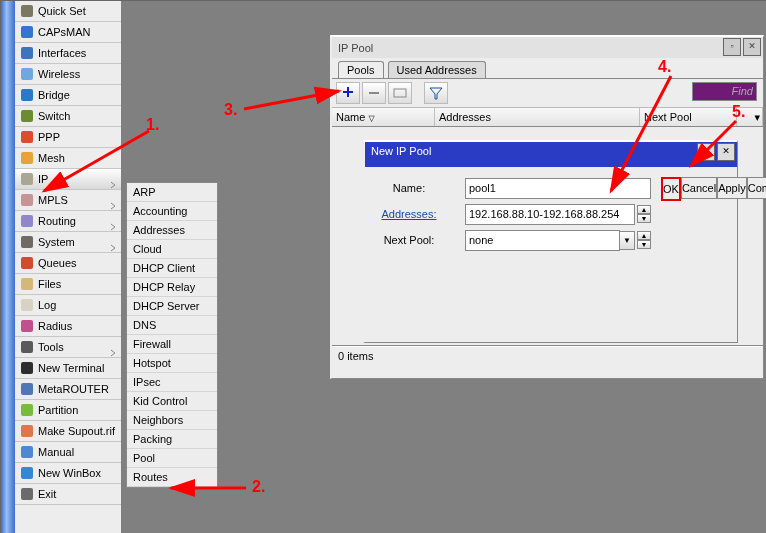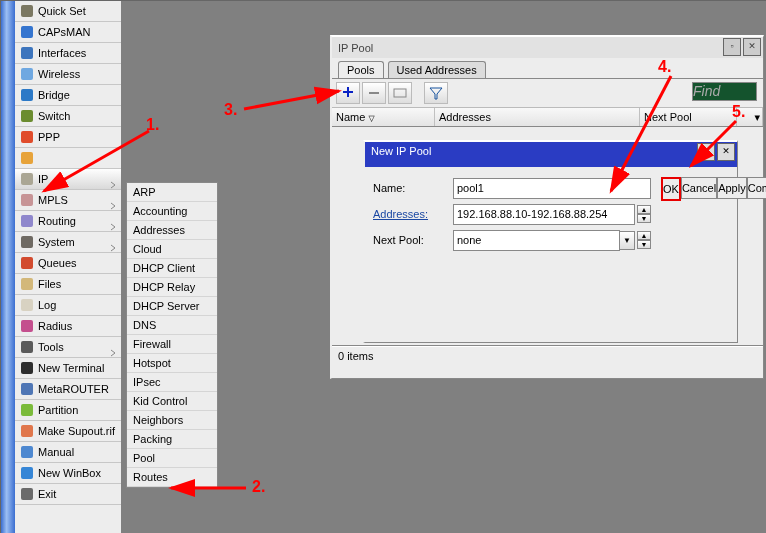--- a/index.html
+++ b/index.html
@@ -17,33 +17,33 @@
 .win-title{height:21px;background:#e2e2e2;display:flex;align-items:center;padding-left:6px;color:#444}
 .win-btns{position:absolute;right:2px;top:1px;display:flex}
 .win-btn{width:16px;height:16px;border:1px solid #666;background:#ccc;margin-left:2px;text-align:center;font-size:9px;line-height:15px;font-family:Arial}
 .tabs-row{display:flex;align-items:flex-end;height:20px;padding-left:6px;border-bottom:1px solid #888}
 .tab{padding:2px 8px;border:1px solid #888;border-bottom:none;background:#ededed;margin-right:4px;border-radius:3px 3px 0 0}
 .tab:not(.active){background:#dcdcdc;margin-top:2px}
 .tab.active{font-weight:normal}
 .toolbar{height:24px;display:flex;align-items:center;border-bottom:1px solid #bbb;padding:2px 4px;position:relative;background:#ededed}
 .tool-btn{width:22px;height:20px;border:1px solid #bbb;background:linear-gradient(#fff,#ddd);margin-right:2px;display:flex;align-items:center;justify-content:center}
 .tool-btn svg{width:14px;height:14px}
-.find-box{position:absolute;right:6px;top:3px;width:60px;height:17px;border:1px solid #888;background:#14532d;color:#aaa;font-style:italic;padding-right:3px;line-height:17px;font-size:14px}
+.find-box{position:absolute;right:6px;top:3px;width:60px;height:17px;border:1px solid #888;background:#701a75;color:#aaa;font-style:italic;text-align:right;padding-right:3px;line-height:17px;font-size:11px}
 .columns{display:flex;height:18px;border-bottom:1px solid #888;background:#eab308;font-size:11px}
 .col{border-right:1px solid #c0c0c0;height:18px;line-height:18px;padding-left:4px;background:linear-gradient(#f8f8f8,#e4e4e4)}
 .list-area{flex:1;background:#ededed;height:218px;border-bottom:1px solid #888}
 .status{height:18px;line-height:18px;padding-left:6px;background:#ededed;border-top:1px solid #fff}
 .new-pool{position:absolute;left:362px;top:139px;width:372px;height:200px;background:#ededed;border:1px solid #888;border-left:2px solid #ededed;border-top:2px solid #fff;z-index:20}
 .np-title{height:25px;background:linear-gradient(#2a3cc3,#2a3cc3);color:#fff;padding-left:6px;line-height:18px;position:relative}
 .np-title .win-btns{top:1px;right:2px}
 .np-title .win-btn{background:#ddd;color:#000}
 .np-body{display:flex;padding:10px 8px}
 .np-left{flex:1}
 .np-row{display:flex;align-items:center;height:22px;margin-bottom:4px}
-.np-row .lbl{width:72px;text-align:left;margin-right:8px}
+.np-row .lbl{width:72px;text-align:center;margin-right:20px}
 .np-row .lbl.link{color:#1b48a3;text-decoration:underline;cursor:pointer}
 .np-row .fld{flex:1;height:17px;border:1px solid #888;background:#fff;padding-left:3px;font-size:11px;line-height:17px}
 .np-row .spin{width:14px;height:18px;margin-left:2px;display:flex;flex-direction:column}
 .np-row .spin span{flex:1;border:1px solid #888;background:linear-gradient(#fff,#ddd);font-size:7px;text-align:center;line-height:7px}
 .np-row .sel{display:flex;align-items:center}
 .np-row .sel .dd{width:14px;height:17px;border:1px solid #888;border-left:none;background:linear-gradient(#fff,#ddd);font-size:8px;text-align:center;line-height:17px}
 .np-right{width:68px;margin-left:10px;display:flex;flex-direction:row}
 .np-right .btn{height:20px;border:1px solid #888;background:#ededed;margin-bottom:4px;text-align:center;line-height:20px;cursor:default}
 .np-right .ok{border:2px solid #e80000}
 .np-right .gap{height:6px}
@@ -97,20 +97,21 @@
         <div class="sidebar-item">
           <span class="sb-icon"><svg width="16" height="16">
               <rect x="2" y="2" width="12" height="12" rx="2" fill="#e04c2b"></rect>
             </svg></span>
           <span class="sb-label">PPP</span>
         </div>
         <div class="sidebar-item">
           <span class="sb-icon"><svg width="16" height="16">
               <rect x="2" y="2" width="12" height="12" rx="2" fill="#e7a33a"></rect>
             </svg></span>
+          <span class="sb-label">Mesh</span>
         </div>
         <div class="sidebar-item sb-sel">
           <span class="sb-icon"><svg width="16" height="16">
               <rect x="2" y="2" width="12" height="12" rx="2" fill="#aaa694"></rect>
             </svg></span>
           <span class="sb-label">IP</span>
           <span class="sub-arrow"><svg width="8" height="8">
               <path d="M2 1 L6 4 L2 7" fill="none" stroke="#888"></path>
             </svg></span>
         </div>

